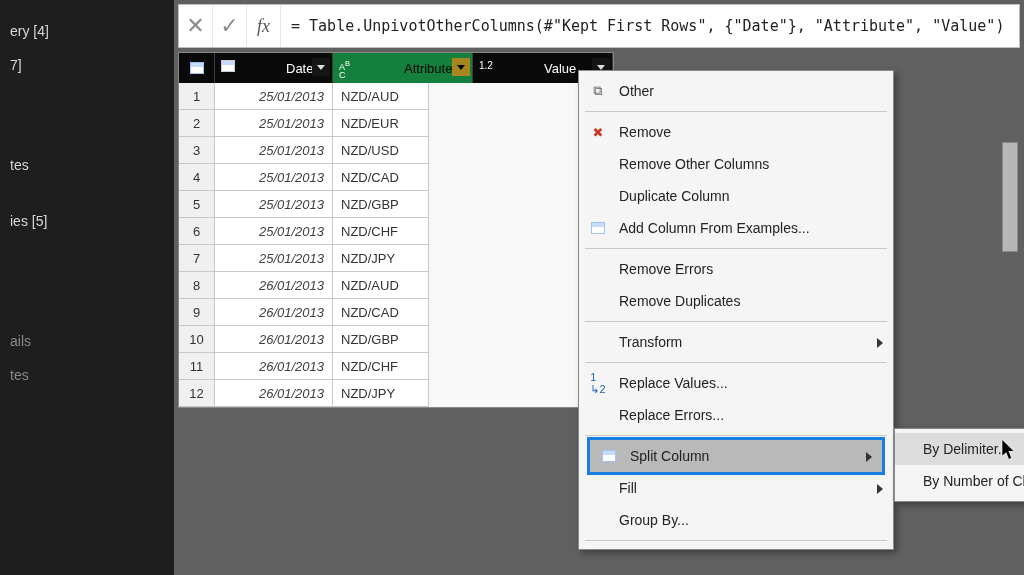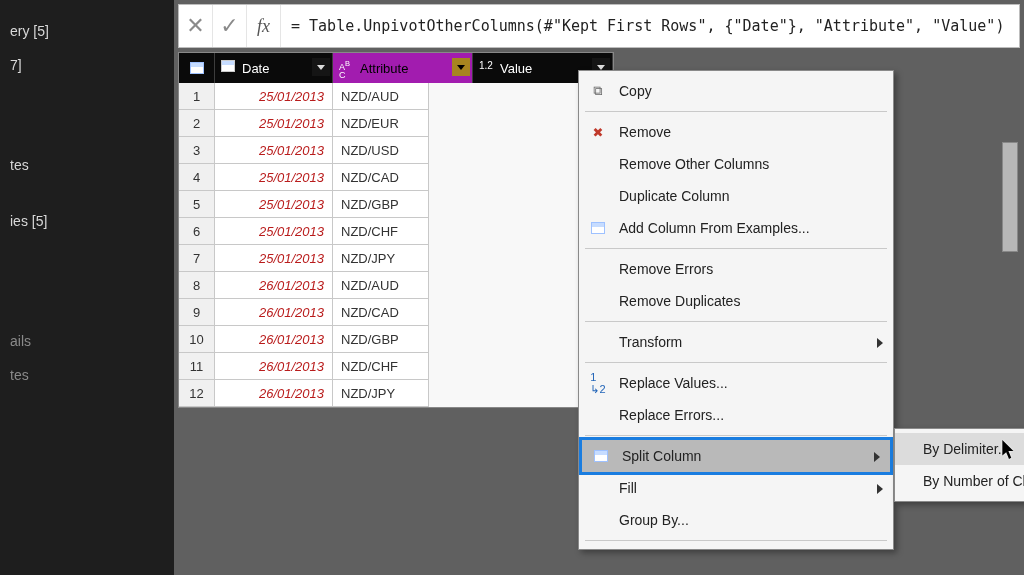--- a/index.html
+++ b/index.html
@@ -8,55 +8,55 @@
   .sidebar { width:174px; background:#1e1e1e; color:#e9e9e9; padding:14px 10px; font-size:14px; line-height:34px;}
   .sidebar .item { color:#d8d8d8; overflow:hidden; white-space:nowrap; }
   .main { flex:1; display:flex; flex-direction:column; position:relative;}
   .formula-bar { height:44px; background:#ffffff; border:1px solid #bdbdbd; display:flex; align-items:center; margin:4px 4px 0 4px;}
   .fb-btn { width:34px; height:100%; display:flex; align-items:center; justify-content:center; color:#8a8a8a; border-right:1px solid #e5e5e5; font-size:22px;}
   .fb-fx { font-style:italic; font-family:"Segoe UI", serif; font-size:18px; color:#555;}
   .fb-text { flex:1; padding:0 10px; font-family:Consolas, monospace; font-size:15px; color:#222; white-space:nowrap; overflow:hidden;}
   .grid-wrap { position:relative; flex:1; margin:4px; }
   .grid { background:#f8f8f8; border:1px solid #888; }
   .hdr-row { display:flex; background:#0a0a0a; height:30px; }
-  .hdr-cell { display:flex; align-items:center; color:#fff; font-size:13px; border-right:1px solid #3d3d3d; position:relative; padding:0 6px;}
-  .hdr-cell.selcol { background:#a21caf; color:#000; }
+  .hdr-cell { display:flex; align-items:center; color:#fff; font-size:13px; border-right:1px solid #3d3d3d; position:relative; padding:0 6px;gap:44px;}
+  .hdr-cell.selcol { background:#15803d; color:#000; }
   .hdr-icon { width:16px; height:16px; margin-right:5px;}
   .hdr-dd { position:absolute; right:2px; top:5px; width:18px; height:18px; background:#151515; display:flex; align-items:center; justify-content:center;}
   .hdr-dd::after { content:""; border-left:4px solid transparent; border-right:4px solid transparent; border-top:5px solid #ddd;}
   .hdr-cell.selcol .hdr-dd{ background:#a7851f;}
   .hdr-cell.selcol .hdr-dd::after{ border-top-color:#000;}
   .row { display:flex; height:27px; }
   .cell { border-right:1px solid #c8c8c8; border-bottom:1px solid #c8c8c8; display:flex; align-items:center; padding:0 8px; background:#fff;}
   .rownum { width:36px; justify-content:center; background:#f0f0f0; color:#333;}
-  .date { width:118px; justify-content:flex-end; font-style:italic; color:#b91c1c;}
+  .date { width:118px; justify-content:flex-end; font-style:italic; color:#404040;}
   .attr { width:96px; color:#333;}
   .corner { width:36px; background:#0a0a0a; border-right:1px solid #3d3d3d; display:flex; align-items:center; justify-content:center;}
   .ctx { position:absolute; left:404px; top:70px; width:316px; background:#f5f5f5; border:1px solid #8a8a8a; box-shadow:3px 3px 6px rgba(0,0,0,0.35); padding:4px 0;}
   .ctx-item { height:32px; display:flex; align-items:center; padding-left:40px; position:relative; color:#222; font-size:14px;}
   .ctx-sep { height:1px; background:#c9c9c9; margin:4px 6px; }
   .ctx-arrow::after { content:""; position:absolute; right:10px; top:12px; border-top:5px solid transparent; border-bottom:5px solid transparent; border-left:6px solid #333;}
   .ctx-ico { position:absolute; left:10px; width:18px; height:18px; display:flex; align-items:center; justify-content:center; font-size:13px; color:#666;}
-  .ctx-item.highlight { background:#b9b9b9; border:3px solid #1a7de0; margin:-3px 0; height:38px;}
+  .ctx-item.highlight { background:#b9b9b9; border:3px solid #1a7de0; margin:-3px 8px; height:38px;}
   .subctx { position:absolute; left:720px; top:500px; transform:translateY(-72px); width:278px; background:#f5f5f5; border:1px solid #8a8a8a; box-shadow:3px 3px 6px rgba(0,0,0,0.35); padding:4px 0;}
   .subctx .ctx-item { padding-left:28px; }
   .cursor { position:absolute; width:16px; height:20px; }
   .cursor svg { filter: drop-shadow(0 0 1px #fff); }
   .scrollbar { position:absolute; right:2px; top:90px; width:16px; height:110px; background:#b7b7b7; border:1px solid #888;}
   
   .tblico { display:inline-block; width:14px; height:12px; border:1px solid #9ec1ff; background:linear-gradient(#c6dcff,#c6dcff) 0 0/100% 4px no-repeat,#fff;}
   .abc-ico { font-size:9px; line-height:8px; color:#fff; }
   .onedot2 { font-size:10px; color:#fff;}
 </style>
 </head>
 <body>
 
 <div class="root">
   <div class="sidebar">
-    <div class="item">ery [5]</div>
+    <div class="item">ery [4]</div>
     <div class="item"></div>
     <div class="item">7]</div>
     <div class="item" style="height:66px"></div>
     <div class="item">tes</div>
     <div class="item" style="height:22px"></div>
     <div class="item">ies [5]</div>
     <div class="item" style="height:86px"></div>
     <div class="item" style="color:#8a8a8a">ails</div>
     <div class="item" style="color:#8a8a8a">tes</div>
   </div>
@@ -153,21 +153,21 @@
               <div class="cell attr">NZD/JPY</div>
             </div>
           </div>
       </div>
       <div class="scrollbar"></div>
     </div>
 
     <div class="ctx">
       <div class="ctx-item">
           <span class="ctx-ico">⧉</span>
-          <span>Copy</span>
+          <span>Other</span>
         </div>
       <div class="ctx-sep"></div>
       <div class="ctx-item">
           <span class="ctx-ico" style="color:#c0392b">✖</span>
           <span>Remove</span>
         </div>
       <div class="ctx-item">
           <span>Remove Other Columns</span>
         </div>
       <div class="ctx-item">

